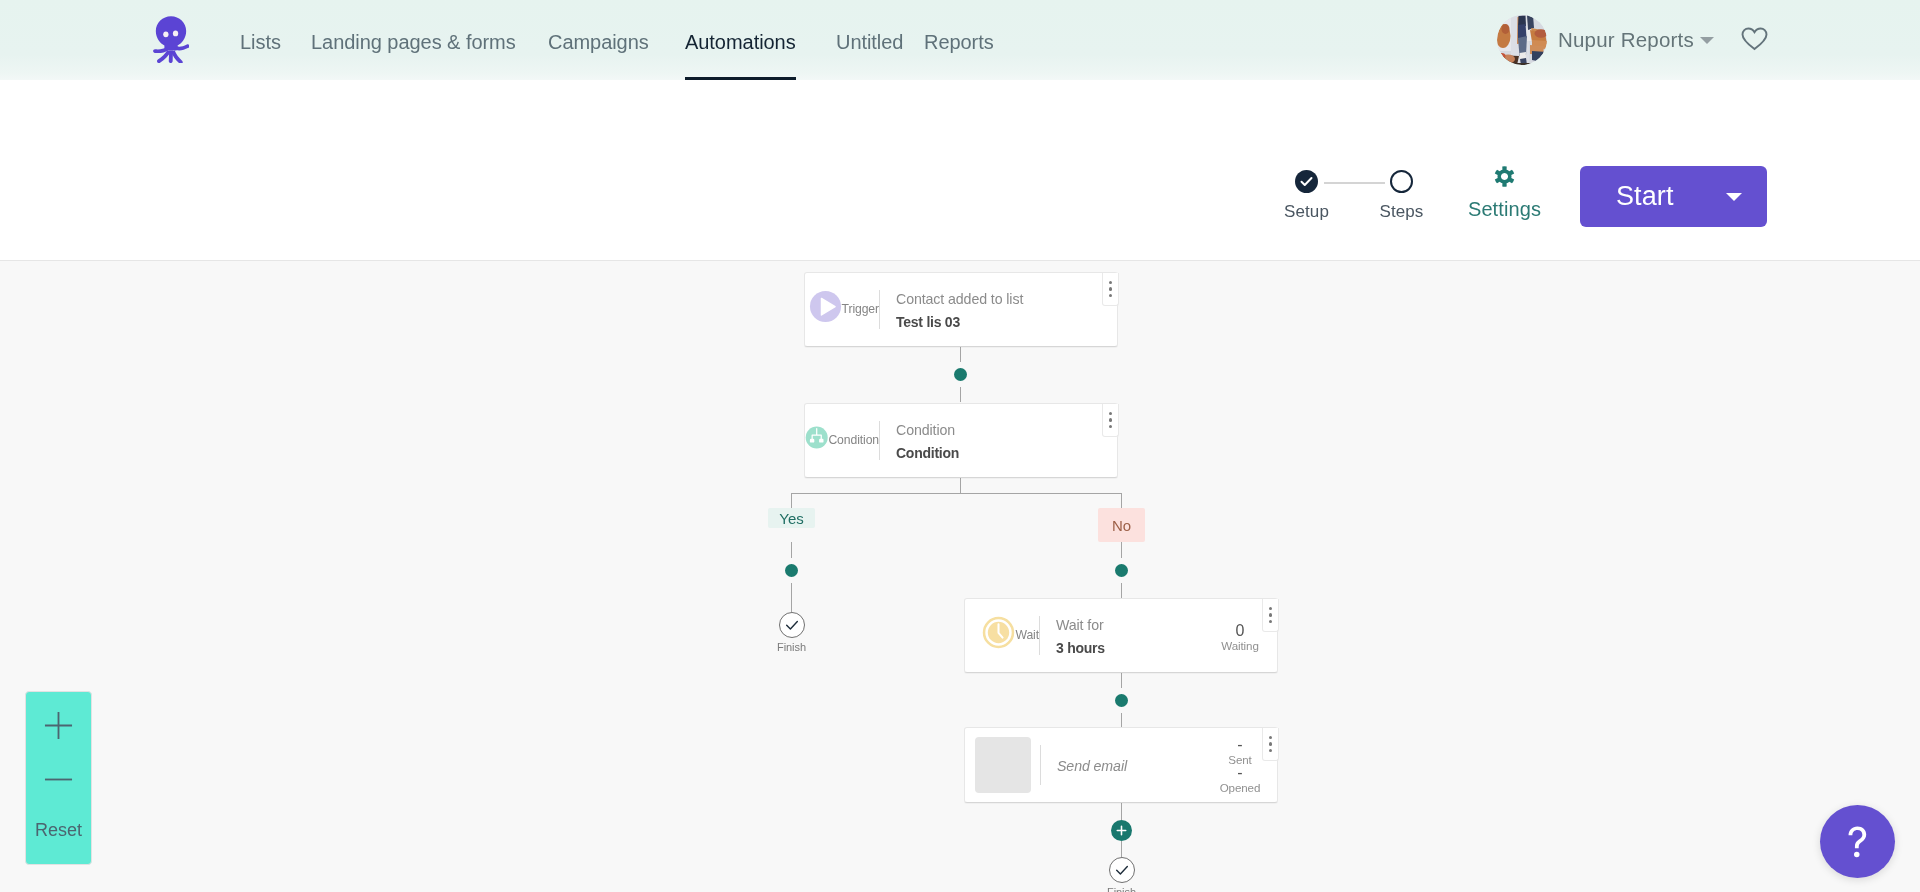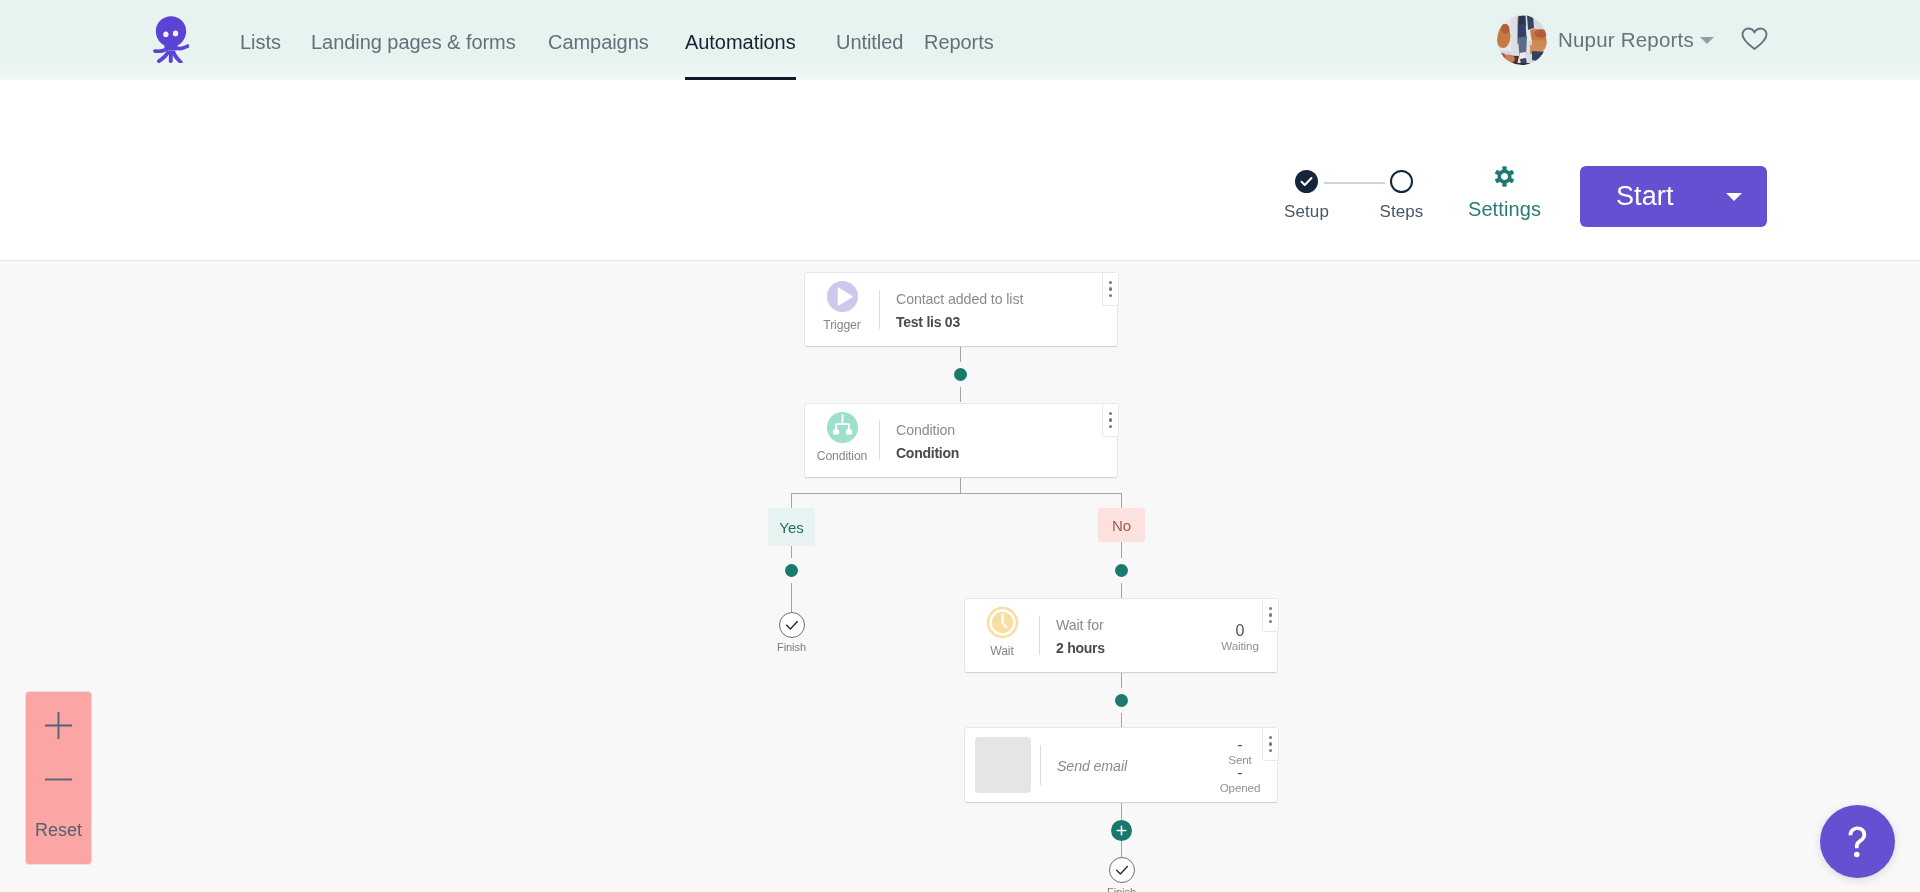--- a/index.html
+++ b/index.html
@@ -55,21 +55,21 @@
   .start-caret { position:absolute; left:146px; top:27px; width:0; height:0;
     border-left:8px solid transparent; border-right:8px solid transparent; border-top:8.5px solid #fff; }
 
   
   .canvas { position:absolute; left:0; top:261px; width:1920px; height:631px; background:#f8f8f8; overflow:hidden;}
   .node {
     position:absolute; background:#fff; border:1px solid #e7e7e7; border-bottom-color:#d6d6d6;
     border-radius:3px; display:flex; align-items:center;
     box-shadow: 0 1px 1px rgba(0,0,0,0.035);
   }
-  .node-icon-col { width:74px; display:flex; flex-direction:column; align-items:center; justify-content:flex-end; padding-bottom:7px;}
+  .node-icon-col { width:74px; display:flex; flex-direction:row; align-items:center; justify-content:flex-end; padding-bottom:7px;}
   .node-icon-label { font-size:12.2px; color:#858585; margin-top:5px; letter-spacing:-0.1px;}
   .node-sep { width:1px; background:#dcdcdc; align-self:stretch; margin:17px 0; }
   .node-body { flex:1; padding-left:16px; padding-top:1px;}
   .node-sub { font-size:14.2px; color:#8b8b8b; letter-spacing:-0.1px;}
   .node-main { font-size:14px; color:#4a4a4a; font-weight:bold; margin-top:7px; letter-spacing:-0.25px;}
   .kebab {
     position:absolute; right:-2px; top:0px; width:17px; height:33px; background:#fff;
     border:1px solid #e9e9e9; border-top:none; border-radius:0 0 3px 3px;
     display:flex; flex-direction:column; align-items:center; justify-content:center; gap:3px;
     cursor:pointer; z-index:2;
@@ -86,21 +86,21 @@
   .branch-lbl { position:absolute; font-size:15px; border-radius:2px; display:flex; align-items:center; justify-content:center; }
   .finish { position:absolute; text-align:center; }
   .finish-circle { width:26px; height:26px; border-radius:50%; border:1px solid #707070; background:#fff;
     display:flex; align-items:center; justify-content:center; margin:0 auto;}
   .finish-lbl { font-size:11px; color:#7b7b7b; margin-top:3px; letter-spacing:-0.05px;}
   .plus-node { position:absolute; width:21px; height:21px; border-radius:50%; background:#19786e;
     display:flex; align-items:center; justify-content:center; cursor:pointer;}
 
   
   .zoomctl {
-    position:absolute; left:25px; top:691px; width:67px; height:174px; background:#fca5a5;
+    position:absolute; left:25px; top:691px; width:67px; height:174px; background:#5eead4;
     border:1px solid #e2e2e2; border-radius:4px;
   }
   .zoom-btn { position:absolute; left:0; width:65px; height:30px; display:flex; align-items:center; justify-content:center; cursor:pointer; }
   .zoom-reset { position:absolute; left:0; top:128px; width:65px; text-align:center; font-size:18px; color:#4c6570; cursor:pointer; letter-spacing:0px;}
 
   .help-btn {
     position:absolute; left:1820px; top:805px; width:75px; height:73px; border-radius:50%;
     background:#6450d0; display:flex; align-items:center; justify-content:center; cursor:pointer;
     box-shadow:0 2px 9px rgba(0,0,0,0.13);
   }
@@ -276,21 +276,21 @@
       <div class="node-sub">Condition</div>
       <div class="node-main">Condition</div>
     </div>
     <div class="kebab">
         <i></i>
         <i></i>
         <i></i>
       </div>
   </div>
 
-  <div class="branch-lbl" style="left:768px; top:247px; width:47px; height:38px; background:#e7f3f0; color:#1f6e63;">Yes</div>
+  <div class="branch-lbl" style="left:768px; top:247px; width:47px; height:20px; background:#e7f3f0; color:#1f6e63;">Yes</div>
   <div class="branch-lbl" style="left:1098px; top:247px; width:47px; height:34px; background:#fce1de; color:#9d6048;">No</div>
 
   <div class="finish" style="left:754px; top:351px; width:75px;">
     <div class="finish-circle">
       <svg viewBox="0 0 24 24" width="16" height="16">
           <path d="M4.0 12.4 L9.6 18 L20 6.9" stroke="#1d2c3a" stroke-width="2.1" fill="none" stroke-linecap="round" stroke-linejoin="round"></path>
         </svg>
     </div>
     <div class="finish-lbl">Finish</div>
   </div>
@@ -300,21 +300,21 @@
       <svg viewBox="0 0 34 34" width="33" height="33">
         <circle cx="17" cy="17" r="14.9" fill="none" stroke="#f6dfa0" stroke-width="2.6"></circle>
         <circle cx="17" cy="17" r="11" fill="#f7dfa2"></circle>
         <path d="M17 8.5 L17 17.3 L21.2 22.2" stroke="#ffffff" stroke-width="2.1" fill="none" stroke-linecap="round" stroke-linejoin="round"></path>
       </svg>
       <div class="node-icon-label">Wait</div>
     </div>
     <div class="node-sep"></div>
     <div class="node-body">
       <div class="node-sub">Wait for</div>
-      <div class="node-main">2 hours</div>
+      <div class="node-main">3 hours</div>
     </div>
     <div class="stat" style="right:7px; top:23px; width:60px;">
       <div class="stat-num">0</div>
       <div class="stat-lbl">Waiting</div>
     </div>
     <div class="kebab">
         <i></i>
         <i></i>
         <i></i>
       </div>

